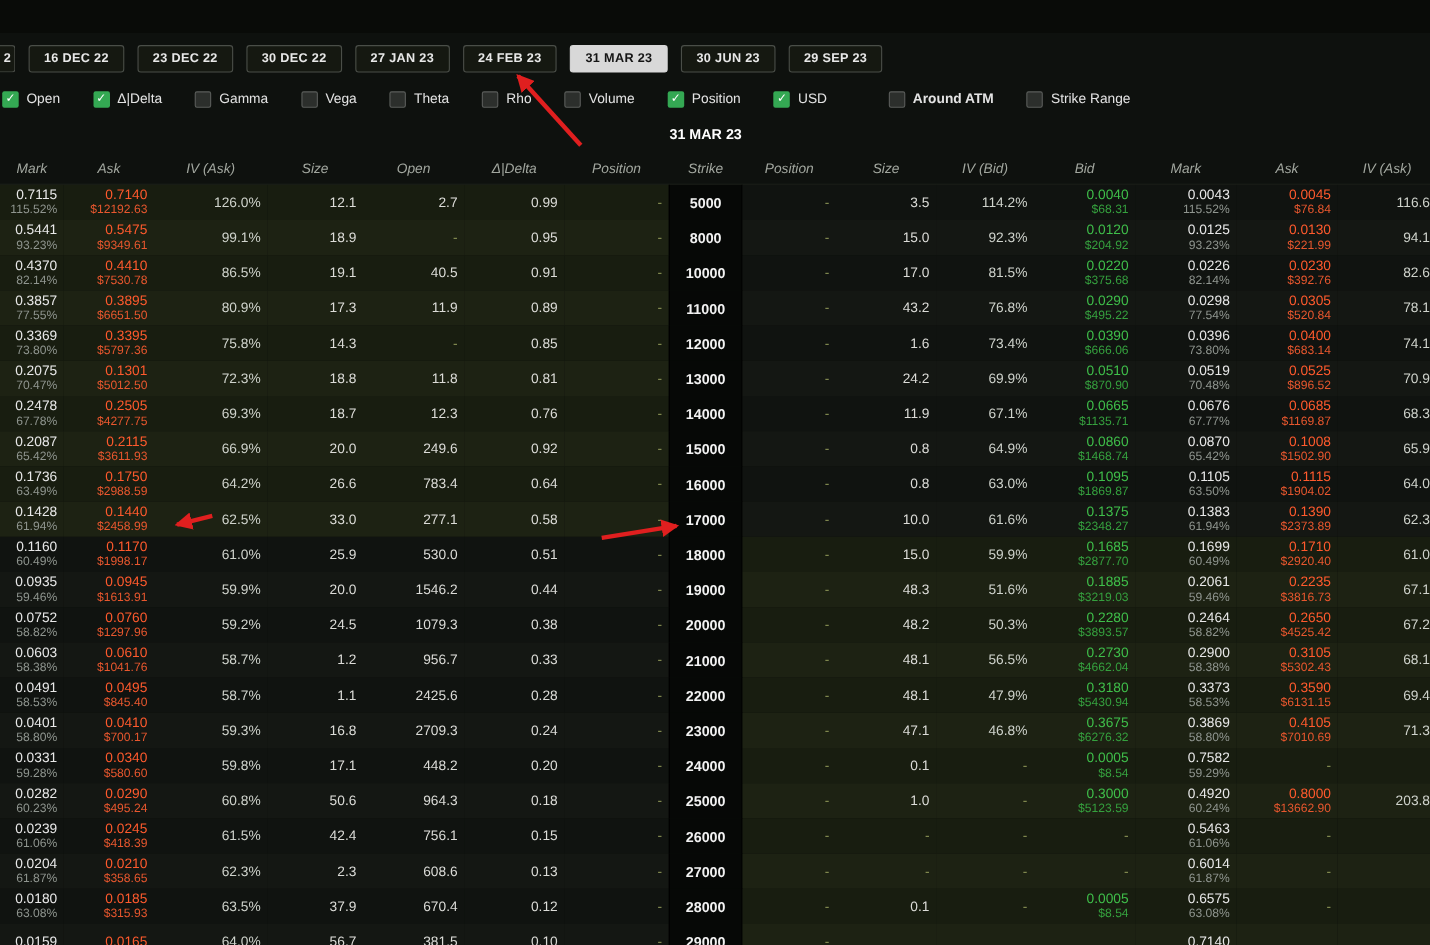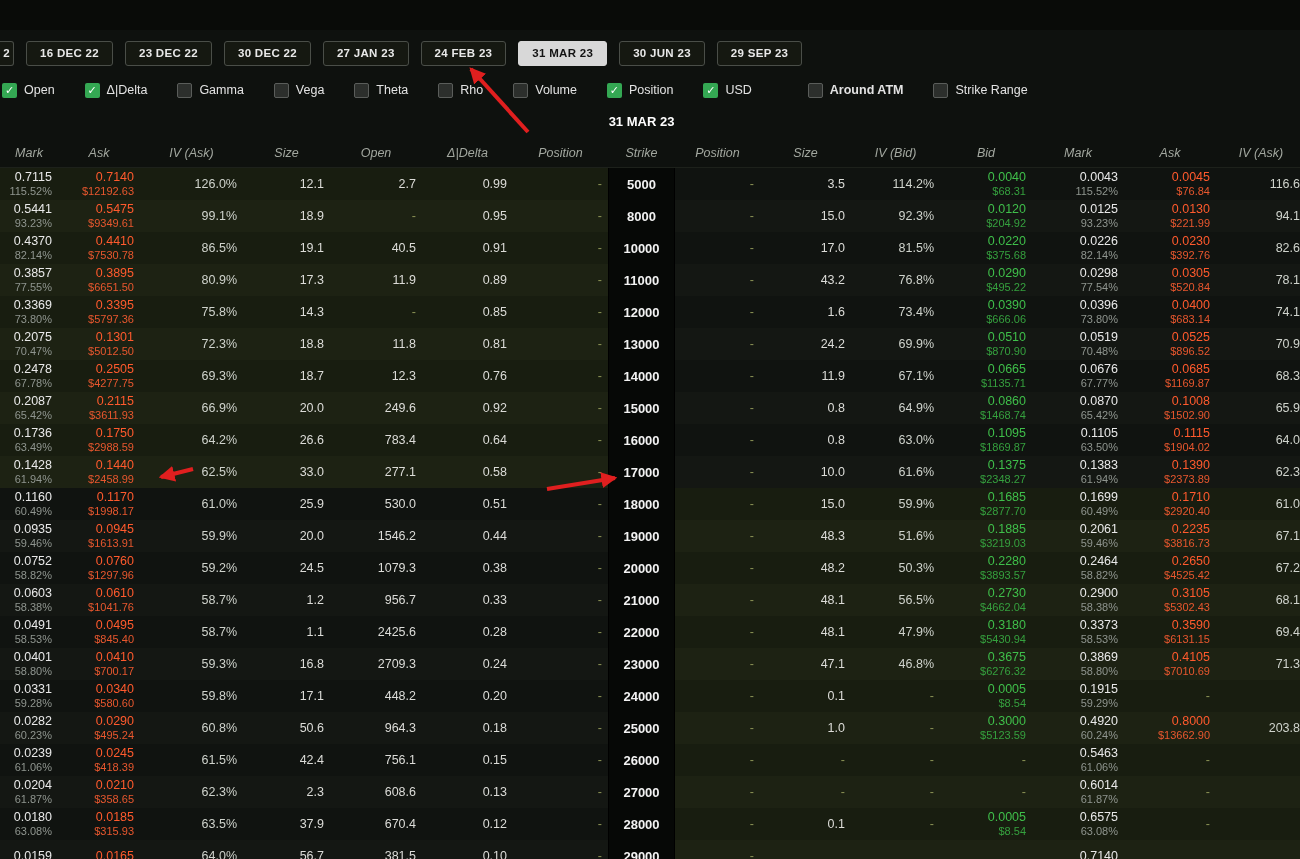--- a/index.html
+++ b/index.html
@@ -1025,21 +1025,21 @@
         <div class="l1 v-num">0.1</div>
       </div>
       <div class="cell c10 pcell">
         <div class="l1 v-dash">-</div>
       </div>
       <div class="cell c11 pcell">
         <div class="l1 v-green">0.0005</div>
         <div class="l2 sub-green">$8.54</div>
       </div>
       <div class="cell c12 pcell">
-        <div class="l1 v-white">0.1915</div>
+        <div class="l1 v-white">0.7582</div>
         <div class="l2 sub-gray">59.29%</div>
       </div>
       <div class="cell c13 pcell">
         <div class="l1 v-dash">-</div>
         <div class="l2 sub-orange"></div>
       </div>
       <div class="cell c14 pcell">
         <div class="l1 v-iv"></div>
       </div>
     </div>

